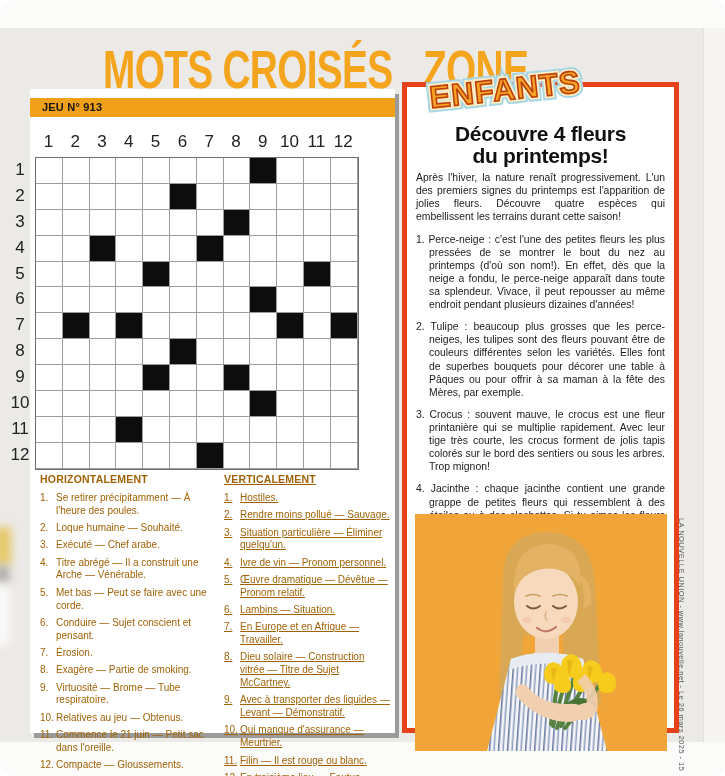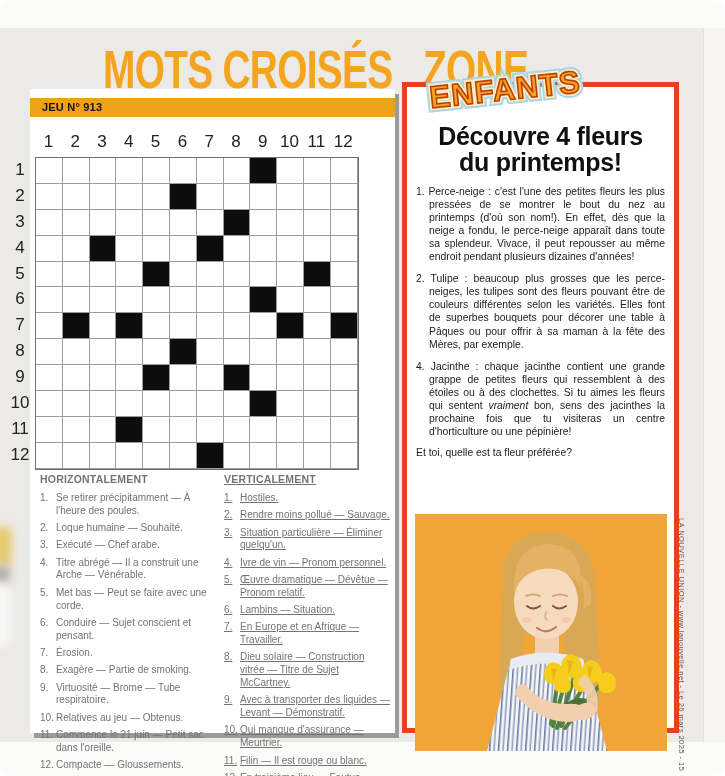--- a/index.html
+++ b/index.html
@@ -26,40 +26,40 @@
 
   #col-numbers{position:absolute;left:35px;top:132px;width:322px;height:24px;display:flex;}
   #col-numbers span{width:26.8px;text-align:center;font-size:17px;color:#222;}
   #row-numbers{position:absolute;left:8px;top:157px;width:24px;height:311px;display:flex;flex-direction:column;}
   #row-numbers span{height:25.9px;display:flex;align-items:center;justify-content:center;font-size:17px;color:#222;}
 
   #grid{position:absolute;left:35px;top:157px;display:grid;grid-template-columns:repeat(12,26.8px);grid-auto-rows:25.9px;border-top:1.4px solid #6f6f6f;border-left:1.4px solid #6f6f6f;border-right:.4px solid #6f6f6f;border-bottom:.4px solid #6f6f6f;background:#fff;}
   #grid .cell{border-right:1px solid #9d9d9d;border-bottom:1px solid #9d9d9d;background:#fff;}
   #grid .cell.black{background:#0d0d0d;}
 
-  .clue-col{position:absolute;top:473px;color:#737373;}
+  .clue-col{position:absolute;top:473px;color:#a16207;}
   #clues-h{left:40px;width:174px;}
   #clues-v{left:224px;width:166px;text-decoration:underline;}
   .clue-head{font-size:10.5px;font-weight:700;letter-spacing:.2px;margin-bottom:7px;}
   .clue-list{margin:0;padding:0;list-style:none;}
   .clue-list li{display:flex;font-size:10px;line-height:1.28;margin-bottom:4.5px;}
   .clue-list .num{flex:0 0 16px;}
   .clue-list .txt{flex:1;}
 
   
   #zone-box{position:absolute;left:402px;top:82px;width:267px;height:641px;background:#ffffff;border:5px solid #e5411b;}
   #zone-box .inner{position:relative;width:100%;height:100%;}
 
   #enfants-logo{position:absolute;left:430px;top:70px;width:190px;height:50px;transform:rotate(-6deg);z-index:5;font-weight:900;font-size:31px;letter-spacing:1px;}
   #enfants-logo span{position:absolute;left:0;top:0;white-space:nowrap;}
   #enfants-logo .l1{-webkit-text-stroke:9px #a9d6e6;color:#a9d6e6;}
   #enfants-logo .l2{-webkit-text-stroke:5px #ffeec0;color:#ffeec0;}
   #enfants-logo .l3{-webkit-text-stroke:1.6px #b93e12;color:#f7a320;text-shadow:0 1px 0 #ffd35c;}
 
-  #article-title{margin:36px 8px 4px 8px;text-align:center;font-size:25px;font-weight:900;line-height:1.05;color:#101010;letter-spacing:-.3px;}
+  #article-title{margin:36px 8px 4px 8px;text-align:center;font-size:21px;font-weight:900;line-height:1.05;color:#101010;letter-spacing:-.3px;}
   #zone-intro{margin:4px 9px 0 9px;font-size:10.4px;line-height:1.26;text-align:justify;color:#1b1b1b;}
   #flower-items{margin:9px 9px 0 9px;}
   #flower-items p{margin:0 0 9px 0;font-size:10.4px;line-height:1.26;text-align:justify;color:#1b1b1b;padding-left:13px;text-indent:-13px;}
   #flower-items b{font-weight:400;}
   #zone-closing{margin:0 9px;font-size:10.4px;color:#1b1b1b;}
 
   #photo{position:absolute;left:8px;top:391px;width:252px;height:237px;overflow:hidden;}
 
   
   #masthead{position:absolute;left:677px;top:518px;height:212px;writing-mode:vertical-rl;font-size:7.6px;letter-spacing:.4px;color:#5a5a5a;white-space:nowrap;}
@@ -360,23 +360,25 @@
         <li>
           <span class="num">12.</span>
           <span class="txt">En troisième lieu — Foutus.</span>
         </li>
       </ul>
   </div>
 
   <div id="zone-box">
     <div class="inner">
       <div id="article-title">Découvre 4 fleurs<br>du printemps!</div>
+      <div id="zone-intro">Après l'hiver, la nature renaît progressivement. L'un des premiers signes du printemps est l'apparition de jolies fleurs. Découvre quatre espèces qui embellissent les terrains durant cette saison!</div>
       <div id="flower-items">
           <p><b>1. Perce-neige :</b> c'est l'une des petites fleurs les plus pressées de se montrer le bout du nez au printemps (d'où son nom!). En effet, dès que la neige a fondu, le perce-neige apparaît dans toute sa splendeur. Vivace, il peut repousser au même endroit pendant plusieurs dizaines d'années!</p>
           <p><b>2. Tulipe :</b> beaucoup plus grosses que les perce-neiges, les tulipes sont des fleurs pouvant être de couleurs différentes selon les variétés. Elles font de superbes bouquets pour décorer une table à Pâques ou pour offrir à sa maman à la fête des Mères, par exemple.</p>
+          <p><b>3. Crocus :</b> souvent mauve, le crocus est une fleur printanière qui se multiplie rapidement. Avec leur tige très courte, les crocus forment de jolis tapis colorés sur le bord des sentiers ou sous les arbres. Trop mignon!</p>
           <p><b>4. Jacinthe :</b> chaque jacinthe contient une grande grappe de petites fleurs qui ressemblent à des étoiles ou à des clochettes. Si tu aimes les fleurs qui sentent <i>vraiment</i> bon, sens des jacinthes la prochaine fois que tu visiteras un centre d'horticulture ou une pépinière!</p>
         </div>
       <div id="zone-closing">Et toi, quelle est ta fleur préférée?</div>
       <div id="photo">
         <svg width="252" height="237" viewBox="0 0 252 237" xmlns="http://www.w3.org/2000/svg">
           <defs>
             <pattern id="stripes" width="9" height="10" patternUnits="userSpaceOnUse" patternTransform="rotate(4)">
               <rect width="9" height="10" fill="#f5f6f8"></rect>
               <rect x="0" width="1.6" height="10" fill="#6b7ba4"></rect>
               <rect x="4.5" width="1.6" height="10" fill="#8fa0c2"></rect>

